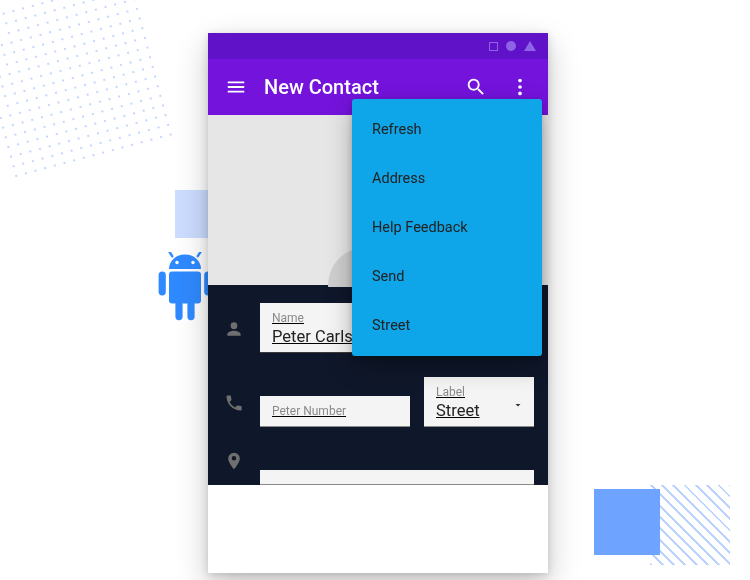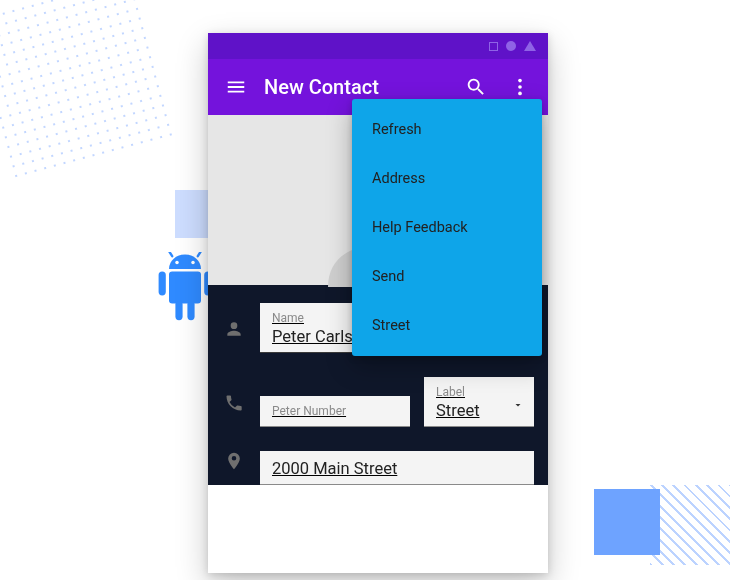--- a/index.html
+++ b/index.html
@@ -173,21 +173,20 @@
       </div>
     </div>
 
     <div class="row">
       <div class="lead-icon">
         <svg width="20" height="20" viewBox="0 0 24 24">
             <path fill="#6f6f6f" d="M12 2a7 7 0 00-7 7c0 5.2 7 13 7 13s7-7.8 7-13a7 7 0 00-7-7zm0 9.5A2.5 2.5 0 1112 6a2.5 2.5 0 010 5.5z"></path>
           </svg>
       </div>
       <div class="field">
-        <div class="field-value">2000 Main Street</div>
       </div>
     </div>
 
   </div>
 
   <div class="menu">
     <div class="menu-item">Refresh</div>
     <div class="menu-item">Address</div>
     <div class="menu-item">Help Feedback</div>
     <div class="menu-item">Send</div>

